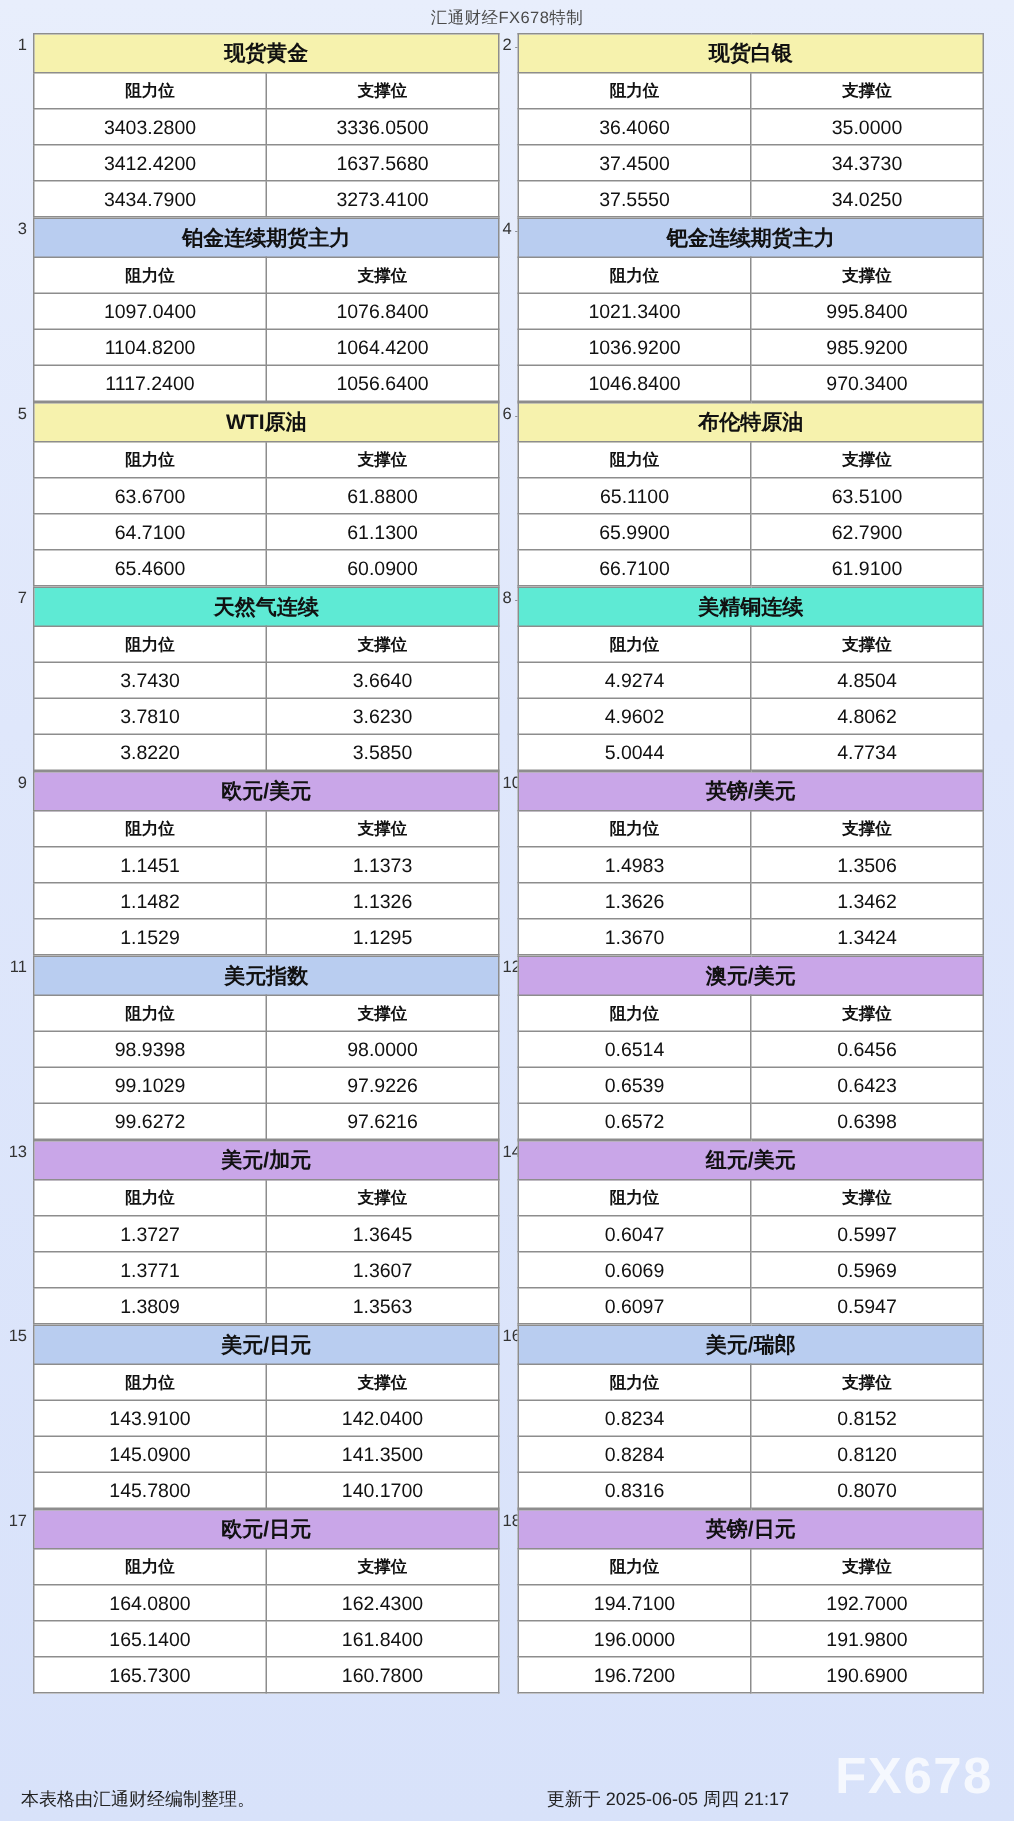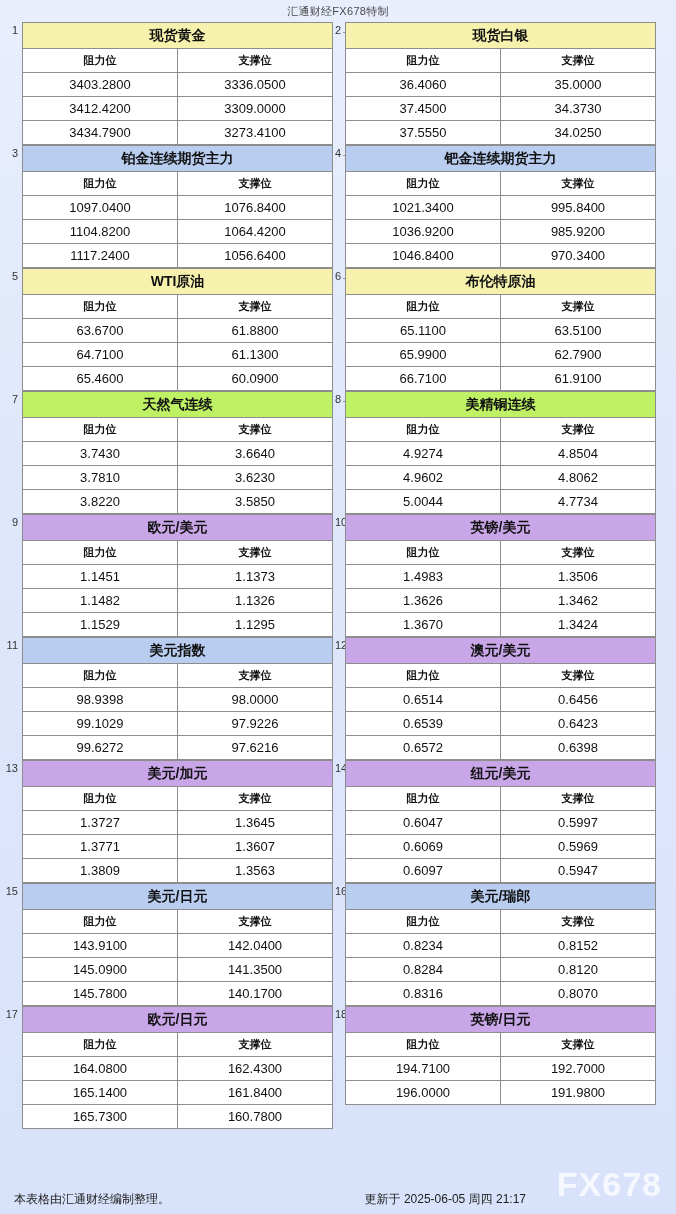--- a/index.html
+++ b/index.html
@@ -40,21 +40,21 @@
   table.t th.title{
     font-weight:bold;font-size:14px;height:25px;
   }
   table.t th.sub{
     font-weight:bold;font-size:11px;background:#ffffff;height:23px;
   }
   table.t td.val{
     background:#ffffff;font-size:13px;
   }
   .c-gold{background:#f6f2ad;}
-  .c-lblue{background:#bef264;}
+  .c-lblue{background:#5eead4;}
   .c-purple{background:#c9a6e8;}
   .c-pblue{background:#b9cdf0;}
   .footer{
     position:absolute;left:0;bottom:0;width:540px;height:30px;
     display:flex;align-items:center;justify-content:space-between;
     padding:0 14px;box-sizing:border-box;
     font-size:12px;color:#222;margin-top:28px;
   }
   .watermark{
     position:absolute;right:14px;bottom:10px;
@@ -86,21 +86,21 @@
               <th class="sub">支撑位</th>
             </tr>
           </thead>
           <tbody>
             <tr>
               <td class="val">3403.2800</td>
               <td class="val">3336.0500</td>
             </tr>
             <tr>
               <td class="val">3412.4200</td>
-              <td class="val">3309.0000</td>
+              <td class="val">1637.5680</td>
             </tr>
             <tr>
               <td class="val">3434.7900</td>
               <td class="val">3273.4100</td>
             </tr>
           </tbody>
         </table>
       </div>
       <div class="numcell right">
         <span>2→</span>
@@ -597,20 +597,24 @@
             </tr>
           </thead>
           <tbody>
             <tr>
               <td class="val">194.7100</td>
               <td class="val">192.7000</td>
             </tr>
             <tr>
               <td class="val">196.0000</td>
               <td class="val">191.9800</td>
+            </tr>
+            <tr>
+              <td class="val">196.7200</td>
+              <td class="val">190.6900</td>
             </tr>
           </tbody>
         </table>
       </div>
     </div>
 
   <div class="footer">
     <span>本表格由汇通财经编制整理。</span>
     <span>
       <span>更新于</span>

